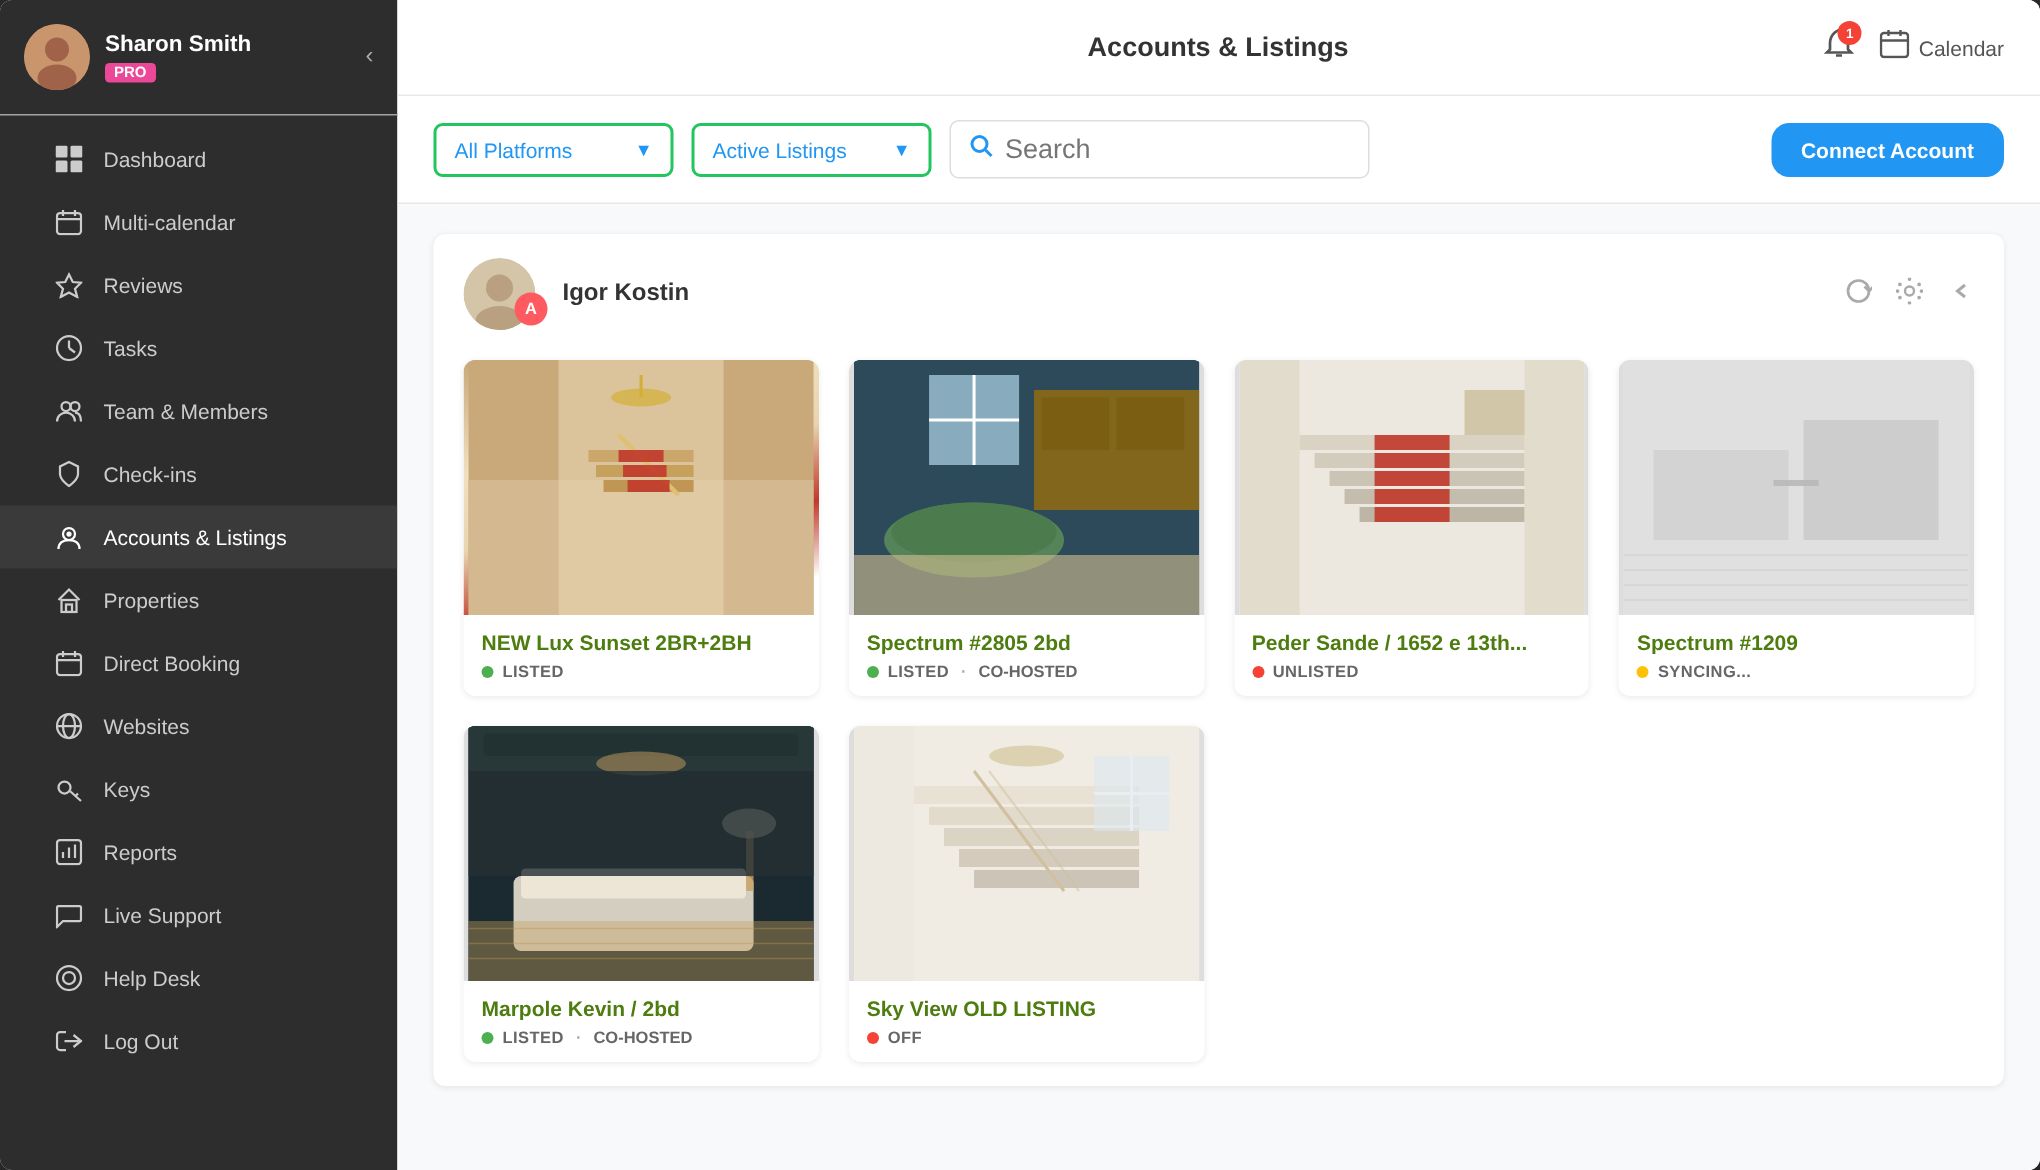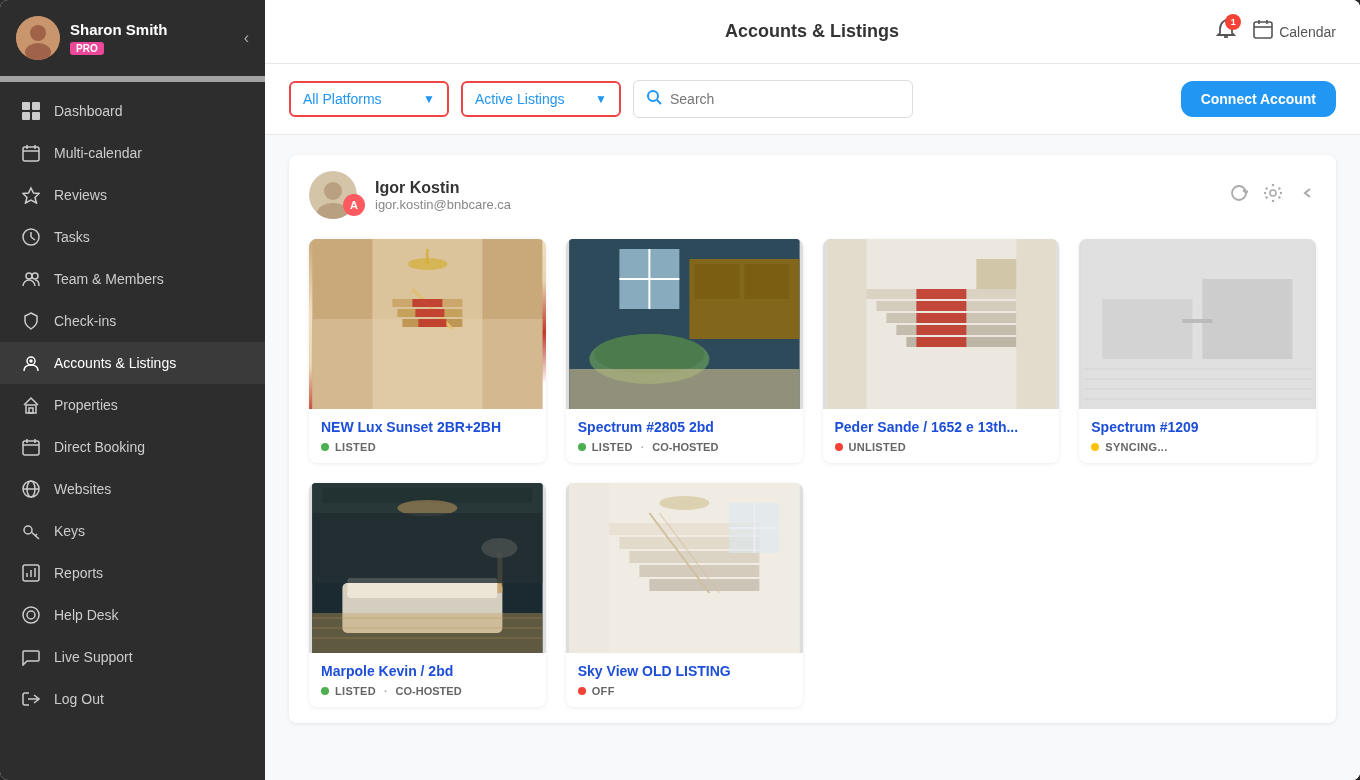--- a/index.html
+++ b/index.html
@@ -1,52 +1,52 @@
 <!DOCTYPE html>
 <html><head>
   <meta charset="utf-8">
   <style>
     * { box-sizing: border-box; margin: 0; padding: 0; }
     body { font-family: -apple-system, BlinkMacSystemFont, 'Segoe UI', sans-serif; background: #2d2d2d; display: flex; justify-content: center; align-items: center; min-height: 100vh; }
     .app-container { width: 1360px; height: 780px; display: flex; background: #f0f0f0; border-radius: 8px; overflow: hidden; box-shadow: 0 4px 20px rgba(0,0,0,0.4); }
     
     
     .sidebar { width: 265px; min-width: 265px; background: #2d2d2d; display: flex; flex-direction: column; color: #ccc; }
-    .sidebar-user { display: flex; align-items: center; padding: 16px 16px; border-bottom: 6px solid #a3a3a3; position: relative; cursor: pointer; }
+    .sidebar-user { display: flex; align-items: center; padding: 16px 16px; border-bottom: 1px solid #a3a3a3; position: relative; cursor: pointer; }
     .avatar { width: 44px; height: 44px; border-radius: 50%; background: #888; overflow: hidden; flex-shrink: 0; }
     .avatar-img { width: 100%; height: 100%; background: linear-gradient(135deg, #c8956c 0%, #a0634a 100%); display: flex; align-items: center; justify-content: center; font-size: 18px; }
     .user-info { margin-left: 10px; flex: 1; }
     .user-name { color: #fff; font-size: 15px; font-weight: 600; }
     .user-badge { background: #ec4899; color: #fff; font-size: 10px; font-weight: 700; padding: 1px 6px; border-radius: 3px; display: inline-block; margin-top: 3px; }
     .sidebar-collapse { color: #aaa; font-size: 16px; cursor: pointer; }
     .nav-items { flex: 1; overflow-y: auto; padding: 8px 0; }
-    .nav-item { display: flex; align-items: center; padding: 10px 20px; cursor: pointer; color: #ccc; font-size: 14px; transition: background 0.15s; }
+    .nav-item { display: flex; align-items: center; padding: 10px 35px; cursor: pointer; color: #ccc; font-size: 14px; transition: background 0.15s; }
     .nav-item.active { background: #3a3a3a; color: #fff; }
     .nav-icon { width: 22px; height: 22px; margin-right: 12px; display: flex; align-items: center; justify-content: center; font-size: 16px; flex-shrink: 0; }
     .nav-label { font-size: 14px; }
 
     
     .main { flex: 1; display: flex; flex-direction: column; background: #fff; overflow: hidden; }
     .topbar { height: 64px; border-bottom: 1px solid #e8e8e8; display: flex; align-items: center; justify-content: space-between; padding: 0 24px; background: #fff; }
     .topbar-title { font-size: 18px; font-weight: 600; color: #333; flex: 1; text-align: center; }
     .topbar-right { display: flex; align-items: center; gap: 16px; }
     .notif-btn { position: relative; cursor: pointer; }
     .notif-icon { font-size: 22px; color: #555; }
     .notif-badge { position: absolute; top: -4px; right: -4px; background: #f44336; color: #fff; font-size: 9px; font-weight: 700; width: 16px; height: 16px; border-radius: 50%; display: flex; align-items: center; justify-content: center; }
     .calendar-btn { display: flex; align-items: center; gap: 6px; cursor: pointer; color: #555; font-size: 14px; font-weight: 500; }
     .cal-icon { font-size: 18px; }
 
     
     .filter-bar { padding: 16px 24px; border-bottom: 1px solid #e8e8e8; display: flex; align-items: center; gap: 12px; background: #fff; }
-    .filter-select { display: flex; align-items: center; border: 2px solid #ef4444; border-radius: 6px; padding: 8px 12px; cursor: pointer; min-width: 160px; gap: 8px; }
+    .filter-select { display: flex; align-items: center; border: 2px solid #22c55e; border-radius: 6px; padding: 8px 12px; cursor: pointer; min-width: 160px; gap: 8px; }
     .filter-select-label { color: #2196f3; font-size: 14px; font-weight: 500; flex: 1; }
     .filter-select-arrow { color: #2196f3; font-size: 12px; }
     .search-box { display: flex; align-items: center; border: 1px solid #ddd; border-radius: 6px; padding: 8px 12px; flex: 1; max-width: 280px; }
     .search-icon { color: #2196f3; font-size: 16px; margin-right: 8px; }
-    .search-input { border: none; outline: none; font-size: 14px; color: #a21caf; width: 100%; background: transparent; }
+    .search-input { border: none; outline: none; font-size: 18px; color: #a21caf; width: 100%; background: transparent; }
     .connect-btn { background: #2196f3; color: #fff; border: none; border-radius: 12px; padding: 10px 20px; font-size: 14px; font-weight: 600; cursor: pointer; margin-left: auto; white-space: nowrap; }
 
     
     .content { flex: 1; overflow-y: auto; padding: 20px 24px; background: #f8f9fa; }
     
     
     .account-section { background: #fff; border-radius: 8px; padding: 16px 20px; box-shadow: 0 1px 4px rgba(0,0,0,0.08); }
     .account-header { display: flex; align-items: center; margin-bottom: 20px; }
     .account-avatar { width: 48px; height: 48px; border-radius: 50%; background: #e8e8e8; overflow: hidden; flex-shrink: 0; display: flex; align-items: center; justify-content: center; }
     .airbnb-badge { width: 28px; height: 28px; background: #ff5a5f; border-radius: 50%; display: flex; align-items: center; justify-content: center; color: white; font-size: 14px; font-weight: bold; }
@@ -54,21 +54,21 @@
     .account-name { font-size: 16px; font-weight: 700; color: #333; }
     .account-email { font-size: 13px; color: #888; }
     .account-actions { display: flex; gap: 16px; }
     .action-btn { background: none; border: none; cursor: pointer; color: #aaa; font-size: 18px; transition: color 0.15s; }
 
     
     .listings-grid { display: grid; grid-template-columns: repeat(4, 1fr); gap: 20px; }
     .listing-card { cursor: pointer; border-radius: 8px; overflow: hidden; background: #fff; box-shadow: 0 1px 4px rgba(0,0,0,0.08); transition: box-shadow 0.2s; }
     .listing-img-placeholder { width: 100%; height: 170px; background: #ddd; display: flex; align-items: center; justify-content: center; font-size: 24px; color: #aaa; }
     .listing-info { padding: 10px 12px; }
-    .listing-title { font-size: 14px; font-weight: 600; color: #1d4ed8; margin-bottom: 6px; white-space: nowrap; overflow: hidden; text-overflow: ellipsis; }
+    .listing-title { font-size: 14px; font-weight: 600; color: #4d7c0f; margin-bottom: 6px; white-space: nowrap; overflow: hidden; text-overflow: ellipsis; }
     .listing-status { display: flex; align-items: center; gap: 6px; font-size: 11px; font-weight: 600; }
     .status-dot { width: 8px; height: 8px; border-radius: 50%; flex-shrink: 0; }
     .status-dot.green { background: #4caf50; }
     .status-dot.red { background: #f44336; }
     .status-dot.yellow { background: #ffc107; }
     .status-text { color: #666; letter-spacing: 0.3px; }
     .status-cohosted { color: #666; }
 
     
     .img-staircase { background: linear-gradient(160deg, #c9a87a 0%, #f0e0c0 30%, #e8d5b0 50%, #c0392b 70%, #fff 90%); }
@@ -230,34 +230,34 @@
               <line x1="9" y1="13" x2="9" y2="6"></line>
               <line x1="13" y1="13" x2="13" y2="4"></line>
             </svg>
         </span>
         <span class="nav-label">Reports</span>
       </div>
 
       <div class="nav-item">
         <span class="nav-icon">
           <svg width="18" height="18" viewBox="0 0 18 18" fill="none" stroke="currentColor" stroke-width="1.5">
+              <path d="M2,3 L16,3 C16.5,3 17,3.5 17,4 L17,12 C17,12.5 16.5,13 16,13 L5,13 L1,17 L1,4 C1,3.5 1.5,3 2,3 Z"></path>
+            </svg>
+        </span>
+        <span class="nav-label">Live Support</span>
+      </div>
+
+      <div class="nav-item">
+        <span class="nav-icon">
+          <svg width="18" height="18" viewBox="0 0 18 18" fill="none" stroke="currentColor" stroke-width="1.5">
               <circle cx="9" cy="9" r="8"></circle>
               <circle cx="9" cy="9" r="4"></circle>
             </svg>
         </span>
         <span class="nav-label">Help Desk</span>
-      </div>
-
-      <div class="nav-item">
-        <span class="nav-icon">
-          <svg width="18" height="18" viewBox="0 0 18 18" fill="none" stroke="currentColor" stroke-width="1.5">
-              <path d="M2,3 L16,3 C16.5,3 17,3.5 17,4 L17,12 C17,12.5 16.5,13 16,13 L5,13 L1,17 L1,4 C1,3.5 1.5,3 2,3 Z"></path>
-            </svg>
-        </span>
-        <span class="nav-label">Live Support</span>
       </div>
 
       <div class="nav-item">
         <span class="nav-icon">
           <svg width="18" height="18" viewBox="0 0 18 18" fill="none" stroke="currentColor" stroke-width="1.5">
               <path d="M7,3 L3,3 C2,3 1,4 1,5 L1,13 C1,14 2,15 3,15 L7,15"></path>
               <polyline points="12,5 17,9 12,13"></polyline>
               <line x1="17" y1="9" x2="6" y2="9"></line>
             </svg>
         </span>
@@ -327,21 +327,20 @@
               <circle cx="24" cy="20" r="9" fill="#b8a080"></circle>
               <ellipse cx="24" cy="42" rx="16" ry="10" fill="#b8a080"></ellipse>
             </svg>
           </div>
 
           <div style="position:relative; margin-left:-14px; margin-top:20px; z-index:1;">
             <div class="airbnb-badge" style="width:22px;height:22px;font-size:11px;">A</div>
           </div>
           <div class="account-info" style="margin-left:10px;">
             <div class="account-name">Igor Kostin</div>
-            <div class="account-email">igor.kostin@bnbcare.ca</div>
           </div>
           <div class="account-actions">
             <button class="action-btn" title="Refresh">
               <svg width="18" height="18" viewBox="0 0 18 18" fill="none" stroke="currentColor" stroke-width="1.8">
                   <path d="M16,9 C16,5.1 12.9,2 9,2 C5.1,2 2,5.1 2,9"></path>
                   <polyline points="13,6 16,9 19,6"></polyline>
                   <path d="M2,9 C2,12.9 5.1,16 9,16 C12.9,16 16,12.9 16,9"></path>
                 </svg>
             </button>
             <button class="action-btn" title="Settings">

